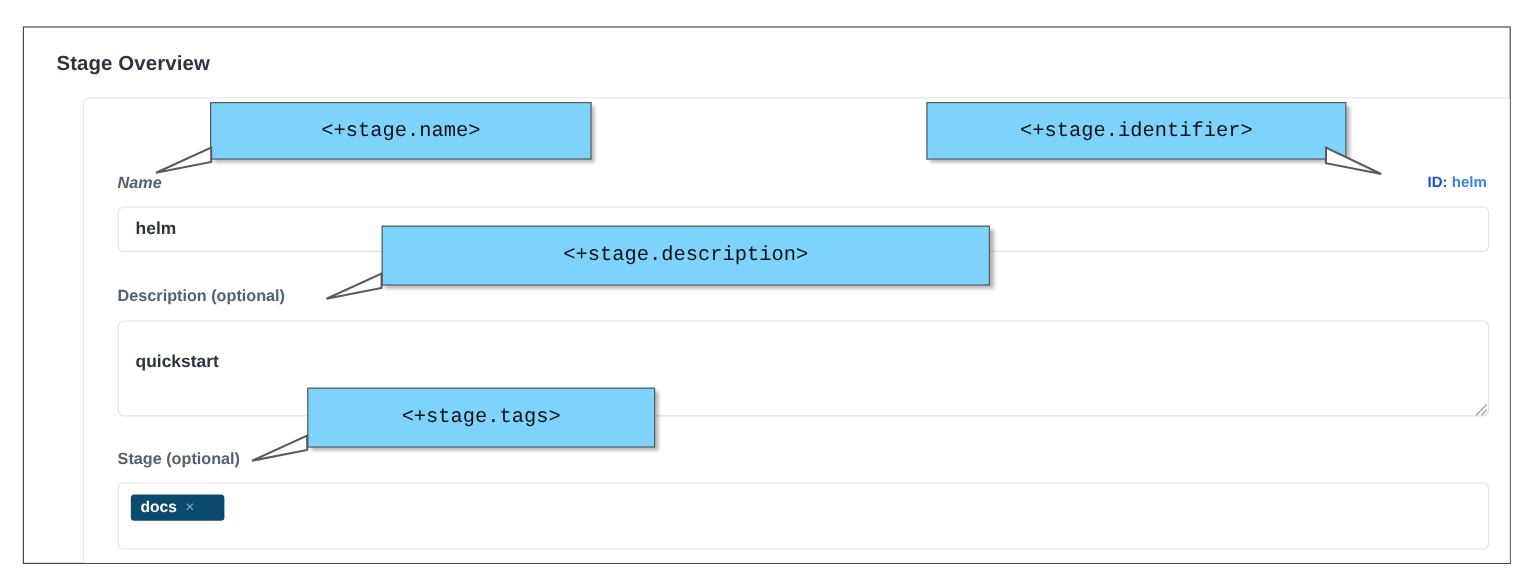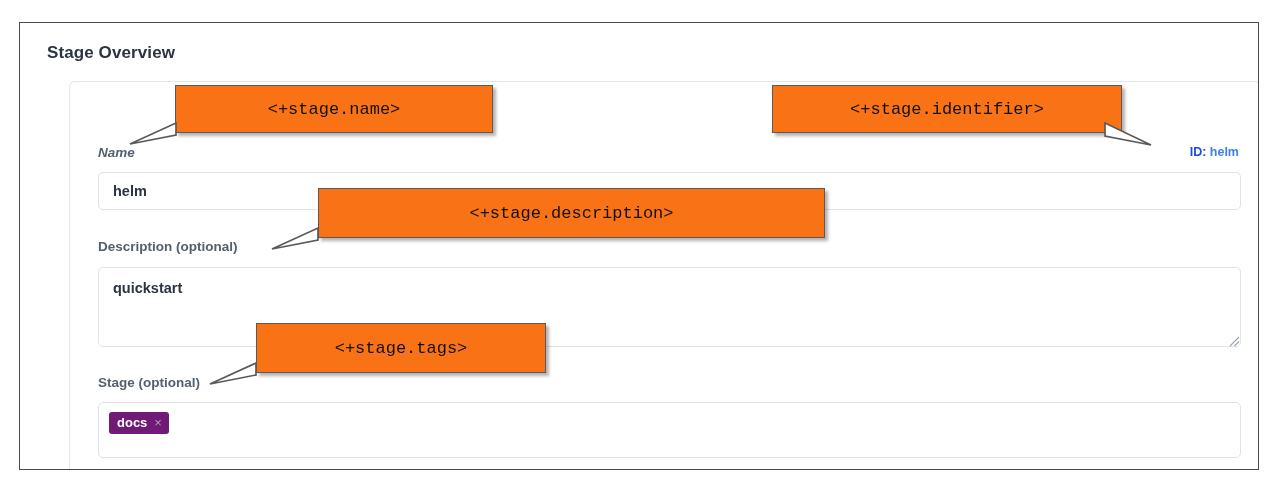--- a/index.html
+++ b/index.html
@@ -71,21 +71,21 @@
     border-radius: 5px;
     font-family: "Liberation Sans", sans-serif;
     font-size: 14.5px;
     font-weight: bold;
     color: #2b3440;
     padding: 0 14px;
     outline: none;
   }
 
   #description-input {
-    padding: 11px 14px;
+    padding: 25px 14px;
     resize: none;
     line-height: 1.3;
   }
 
   #resize-grip {
     position: absolute;
     right: 3px;
     bottom: 3px;
     width: 13px;
     height: 13px;
@@ -109,41 +109,41 @@
     position: absolute;
     box-sizing: border-box;
     background: #ffffff;
     border: 1px solid #dfe3e8;
     border-radius: 5px;
     padding: 9px 10px;
   }
   .tag-chip {
     display: inline-flex;
     align-items: center;
-    background: #701a75;
+    background: #0c4a6e;
     color: #ffffff;
     border-radius: 3px;
     font-size: 13px;
     font-weight: bold;
-    padding: 4px 7px 5px 8px;
+    padding: 4px 25px 5px 8px;
     line-height: 1;
   }
   .tag-chip .tag-remove {
     margin-left: 7px;
     color: #9aa6b3;
     font-size: 13px;
     font-weight: normal;
     cursor: pointer;
   }
 
   
   .callout {
     position: absolute;
     box-sizing: border-box;
-    background: #f97316;
+    background: #7dd3fc;
     border: 1.7px solid #5a5a5a;
     box-shadow: 3px 3px 3px rgba(0,0,0,0.30);
     display: flex;
     align-items: center;
     justify-content: center;
     font-family: "Liberation Mono", monospace;
     font-size: 17px;
     color: #111111;
     letter-spacing: 0px;
     white-space: nowrap;

